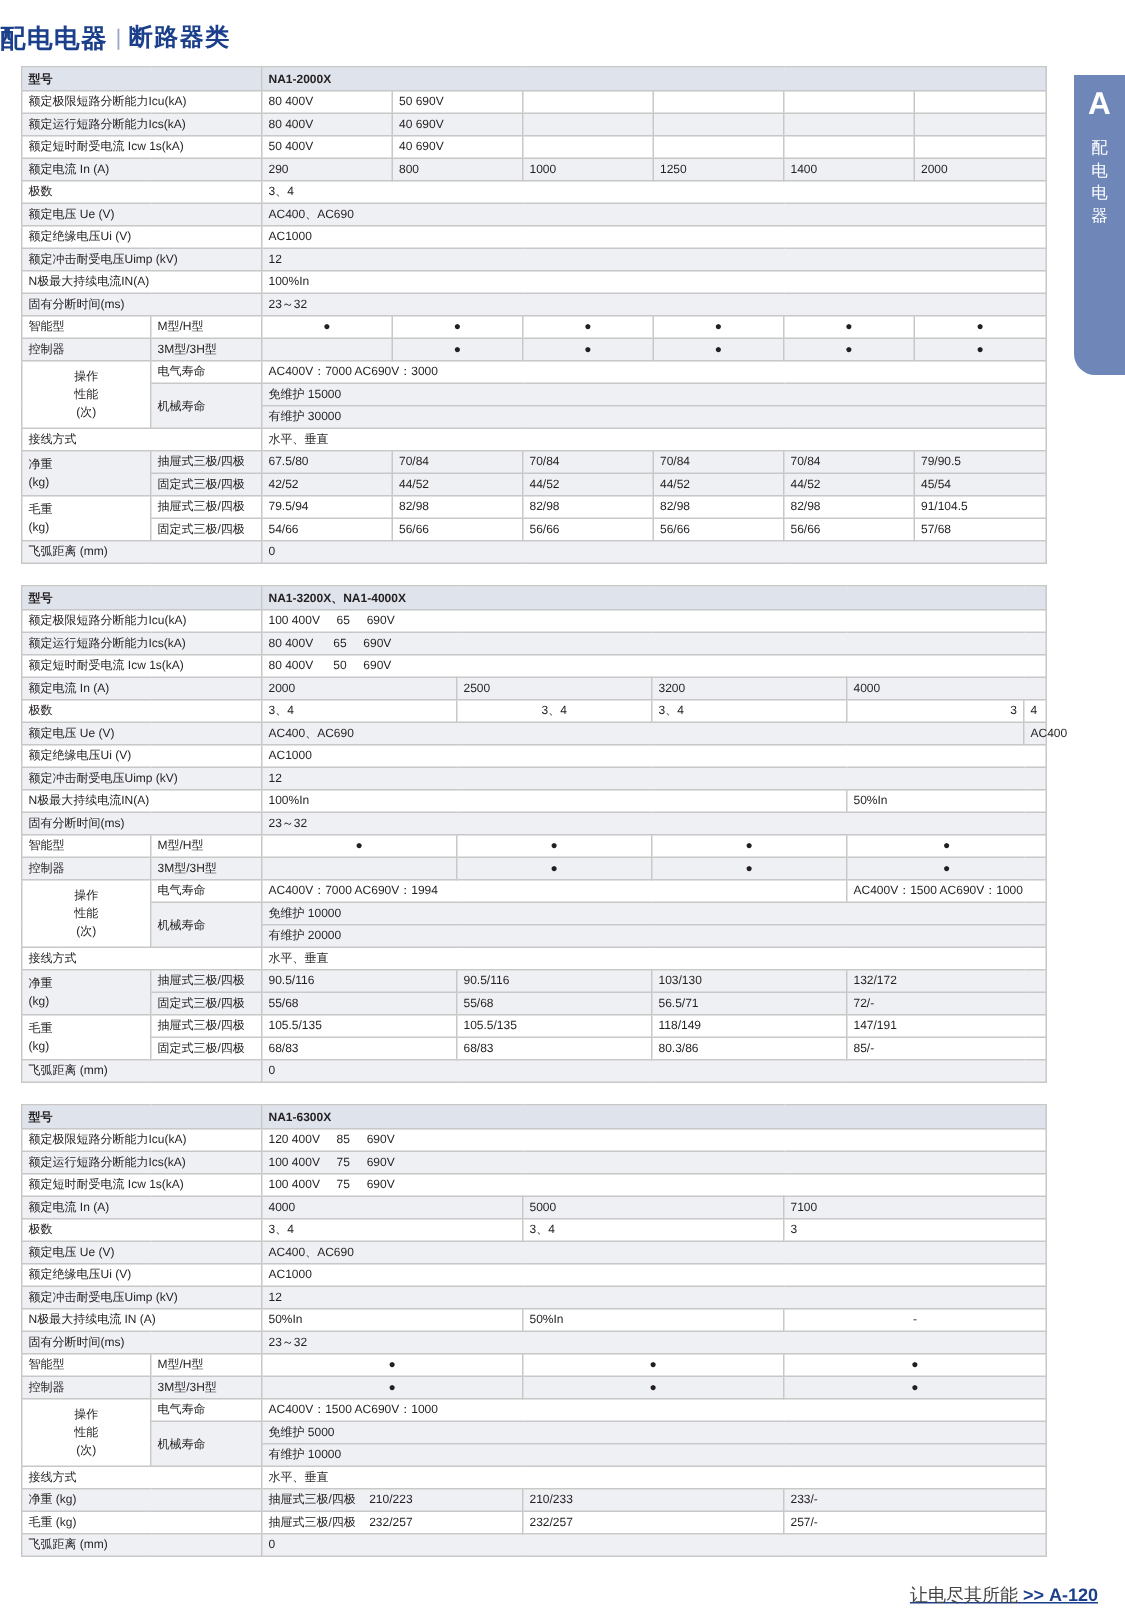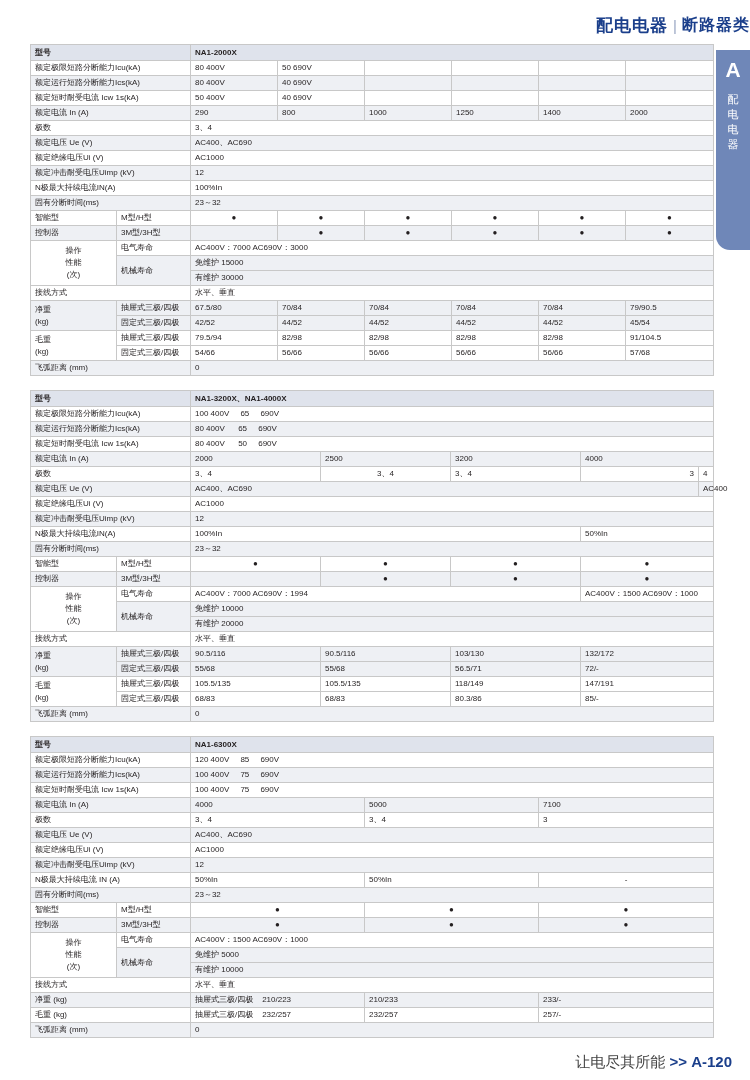--- a/index.html
+++ b/index.html
@@ -12,21 +12,20 @@
     color:#231f20;
     position:relative;
     overflow:hidden;
   }
 
   
   .page-header {
     height:44px;
     display:flex;
     align-items:center;
-    justify-content:flex-end;
     padding-right:0;
     padding-top:6px;
   }
   .hdr-title {
     font-size:17px;
     font-weight:bold;
     color:#1b3f8b;
     letter-spacing:1px;
   }
   .hdr-sep {
@@ -66,21 +65,20 @@
     font-size:11px;
     line-height:15px;
     text-align:center;
     letter-spacing:0;
   }
 
   
   .content {
     padding:0 16px 0 14px;
     width:718px;
-    margin-left:16px;
   }
 
   table.spec {
     border-collapse:collapse;
     width:683px;
     margin-bottom:14px;
     table-layout:fixed;
   }
   table.spec td {
     border:1px solid #c8c8c8;
@@ -98,23 +96,24 @@
     font-weight:bold;
     height:16px;
   }
   .dot { text-align:center; font-size:9px; }
 
   
   .footer {
     position:absolute;
     right:18px;
     bottom:8px;
-    font-size:15px;
+    font-size:12px;
     color:#1b3f8b;
     font-weight:bold;
+    text-decoration:underline;
   }
   .footer .small { font-weight:normal; color:#444; }
 </style>
 </head>
 <body>
 
 <div class="page-header">
   <span class="hdr-title">配电电器</span>
   <span class="hdr-sep">|</span>
   <span class="hdr-sub">断路器类</span>

